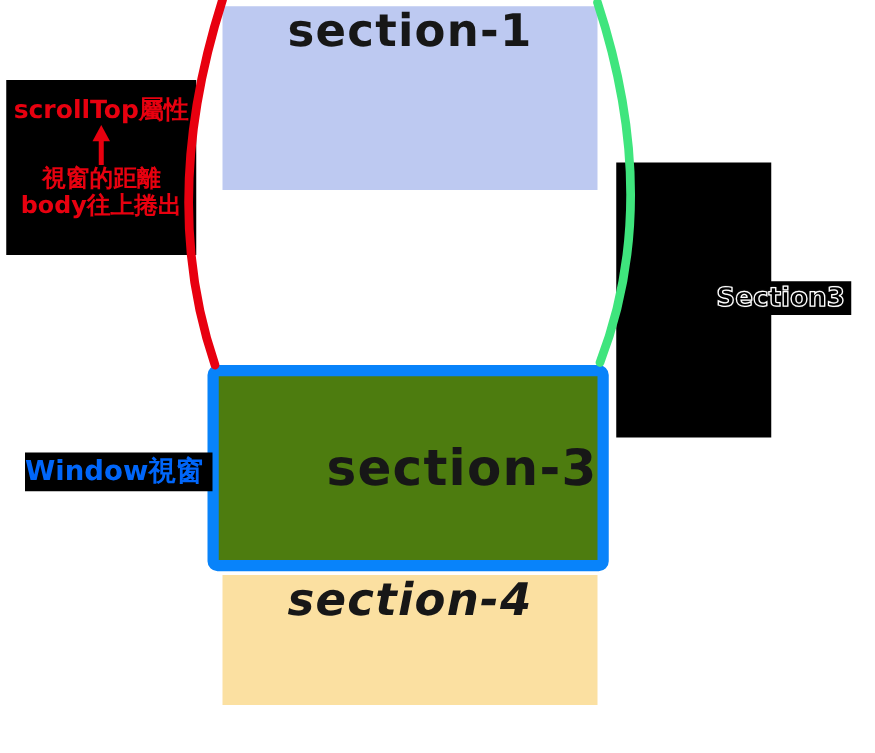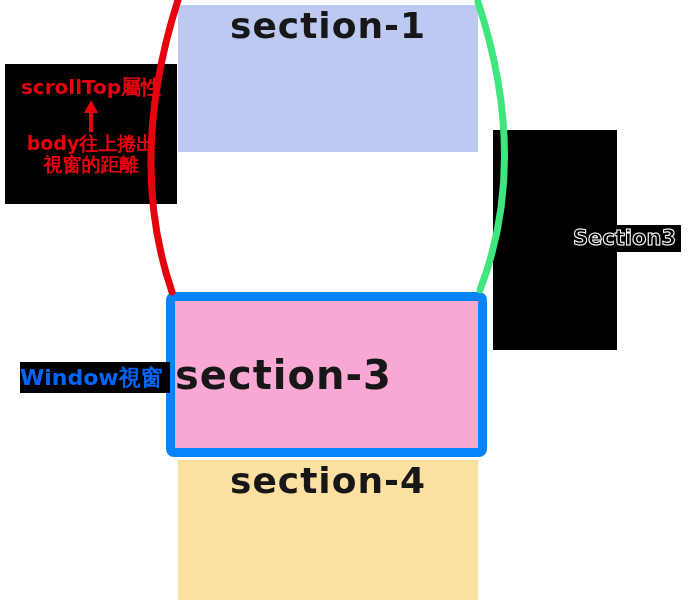--- a/index.html
+++ b/index.html
@@ -27,49 +27,49 @@
     align-items: flex-start;
     justify-content: center;
     font-size: 36px;
     font-weight: bold;
     color: #171717;
     letter-spacing: 1px;
     z-index: 1;
   }
   .s1 { top: 5px;   height: 147px; background: #bdc9f1; }
   .s2 { top: 152px; height: 143px; background: #eec6f2; }
-  .s4 { top: 460px; height: 140px; background: #fbe0a1; }
+  .s4 { top: 460px; height: 104px; background: #fbe0a1; font-style: italic; }
 
   
   .viewport {
     position: absolute;
     left: 166px;
     top: 292px;
     width: 321px;
     height: 165px;
     box-sizing: border-box;
     border: 9px solid #0883fa;
     border-radius: 8px;
-    background: #f9a8d4;
+    background: #4d7c0f;
     display: flex;
     align-items: center;
-    justify-content: flex-start;
+    justify-content: flex-end;
     font-size: 40px;
     font-weight: bold;
     color: #171717;
     letter-spacing: 1px;
     z-index: 2;
   }
 
   
   .note-scrolltop {
     position: absolute;
     left: 5px;
     top: 64px;
-    width: 172px;
+    width: 152px;
     height: 140px;
     background: #000000;
     color: #e8000f;
     font-weight: bold;
     text-align: center;
     z-index: 3;
     box-sizing: border-box;
     padding-top: 12px;
   }
   .note-scrolltop .title { font-size: 20px; line-height: 22px; }
@@ -150,22 +150,22 @@
   </div>
 
   <div class="note-scrolltop">
     <div class="title">scrollTop屬性</div>
     <div class="arrow-wrap">
       <svg width="16" height="32" viewBox="0 0 16 32">
         <polygon points="8,0 1,13 15,13" fill="#e8000f"></polygon>
         <rect x="6" y="11" width="4" height="21" fill="#e8000f"></rect>
       </svg>
     </div>
+    <div class="desc">視窗的距離</div>
     <div class="desc">body往上捲出</div>
-    <div class="desc">視窗的距離</div>
   </div>
 
   <div class="note-window">Window視窗</div>
 
   <div class="note-right-box"></div>
   <div class="note-right-chip">Section3</div>
 
   <svg class="overlay">
     <path d="M178,0 Q127,160 172,292" fill="none" stroke-width="7" stroke-linecap="round" stroke="#e8000f"></path>
     <path d="M478,2 Q530,160 480,290" fill="none" stroke-width="7" stroke-linecap="round" stroke="#3fe57d"></path>

